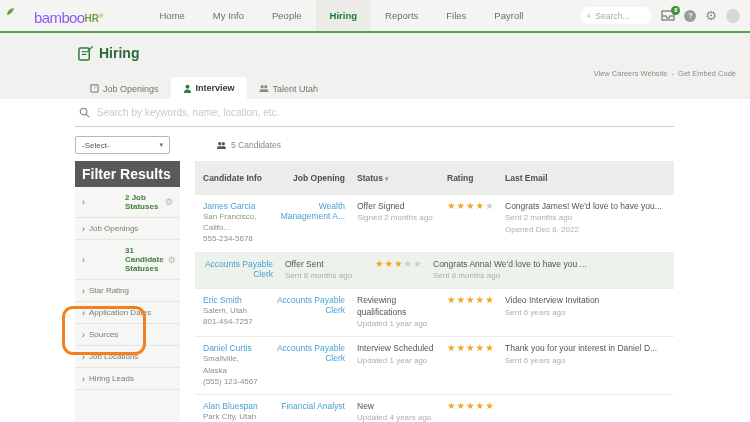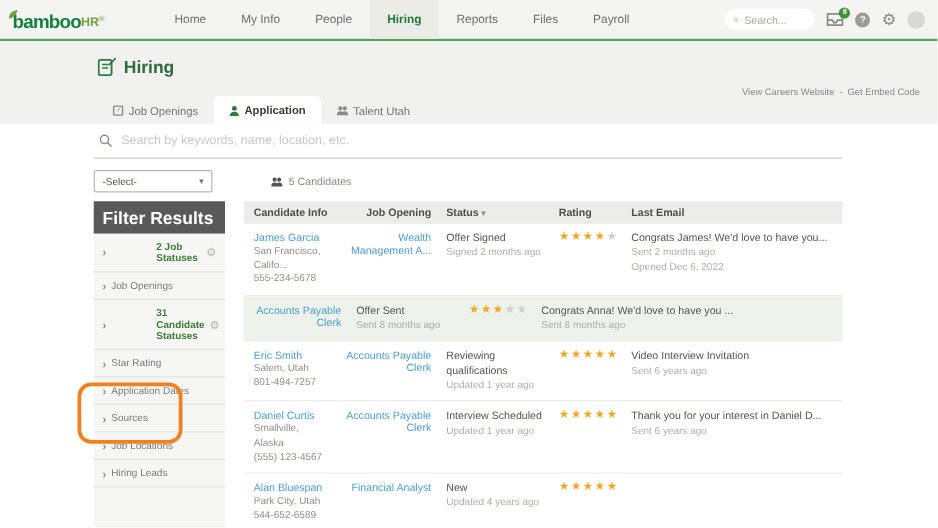--- a/index.html
+++ b/index.html
@@ -8,21 +8,21 @@
     font-family:"Liberation Sans","DejaVu Sans",sans-serif;
     background:#ffffff; position:relative; overflow:hidden;
     -webkit-font-smoothing:antialiased;
   }
   a { text-decoration:none; }
 
   
   .topnav { height:31px; background:#f4f4f2; display:flex; align-items:center; padding:0 10px 0 8px; }
   .logo { display:flex; align-items:flex-end; cursor:pointer; position:relative; padding-left:2px; }
   .logo-leaf { position:absolute; left:-1px; top:1px; }
-  .logo-main { color:#15803d; font-weight:bold; font-size:15px; letter-spacing:-0.6px; line-height:15px; }
+  .logo-main { color:#8b5cf6; font-weight:normal; font-size:15px; letter-spacing:-0.6px; line-height:15px;margin-left:24px; }
   .logo-hr { color:#6fa13c; font-weight:bold; font-size:10px; line-height:13px; letter-spacing:0; }
   .logo-reg { color:#6fa13c; font-size:6px; line-height:18px; vertical-align:top; }
   .nav-items { display:flex; margin-left:42px; height:31px; }
   .nav-item { padding:0 14px; line-height:31px; font-size:9.5px; color:#6e6e6a; cursor:pointer; }
   .nav-item.active { color:#1e7a34; font-weight:bold; background:#ebebe7; }
   .nav-right { margin-left:auto; display:flex; align-items:center; gap:9px; }
   .search-pill { width:72px; height:17px; background:#fff; border-radius:9px; display:flex; align-items:center; gap:4px; padding:0 7px; }
   .search-pill input { border:none; outline:none; width:50px; font-size:8.5px; color:#777; background:transparent; font-family:inherit; }
   .search-pill input::placeholder { color:#a7a7a2; }
   .icon-btn { position:relative; display:flex; align-items:center; justify-content:center; cursor:pointer; }
@@ -58,21 +58,21 @@
   .main-row { display:flex; margin:7px 0 0 75px; height:261px; align-items:stretch; }
   .sidebar { width:105px; display:flex; flex-direction:column; }
   .filter-header { background:#595959; color:#fff; font-size:14px; font-weight:bold; padding:5px 7px; }
   .filter-list { background:#f6f6f4; flex:1; }
   .filter-item { display:flex; align-items:center; gap:4px; padding:6px 7px 6px 7px; font-size:8px; color:#7b7b75; border-bottom:1px solid #e4e4e0; cursor:pointer; }
   .chev { font-size:9px; line-height:8px; color:#8f8f89; font-weight:bold; }
   .flabel.green { color:#3e7d37; font-weight:bold;padding-left:36px; }
   .fgear { margin-left:auto; color:#b3b3ad; font-size:9px; line-height:8px; }
 
   .table { margin-left:15px; width:479px; font-size:8.5px; }
-  .thead { display:flex; background:#ececea; height:18px; align-items:center; font-weight:bold; color:#4e4e4a; }
+  .thead { display:flex; background:#ececea; height:34px; align-items:center; font-weight:bold; color:#4e4e4a; }
   .col { padding:0 4px 0 8px; }
   .c1 { width:72px; } .c2 { width:82px;text-align:right; } .c3 { width:90px; } .c4 { width:58px; } .c5 { width:177px; }
   .sort-caret { font-size:7px; color:#8a8a84; margin-left:2px; }
   .trow { display:flex; padding:6px 0 7px 0; border-bottom:1px solid #ebebe7; cursor:pointer; }
   .trow.hl { background:#edf3ea; }
   .link { color:#4a9fd4; cursor:pointer; }
   .nameline { display:flex; align-items:center; gap:3px; }
   .editic { color:#a0a09a; font-size:7px; cursor:pointer; }
   .sub { color:#8f8f89; font-size:8px; line-height:1.4; }
   .status-main, .email-main { color:#55554f; line-height:1.35; }
@@ -145,21 +145,21 @@
           <rect x="1" y="1" width="8" height="8" rx="1" fill="none" stroke="#8a8a84" stroke-width="1.3"></rect>
           <path d="M8,1 L5,5 L4,6 L5,4 Z" fill="#8a8a84"></path>
         </svg>
       <span>Job Openings</span>
     </div>
     <div class="tab active">
       <svg width="9" height="9" viewBox="0 0 10 10">
           <circle cx="5" cy="3" r="2.2" fill="#2a7d3f"></circle>
           <path d="M1,10 Q1,6 5,6 Q9,6 9,10 Z" fill="#2a7d3f"></path>
         </svg>
-      <span>Application</span>
+      <span>Interview</span>
     </div>
     <div class="tab">
       <svg width="10" height="9" viewBox="0 0 11 10">
           <circle cx="3.5" cy="3" r="1.8" fill="#8a8a84"></circle>
           <circle cx="7.5" cy="3" r="1.8" fill="#8a8a84"></circle>
           <path d="M0.5,9 Q0.5,5.5 3.5,5.5 Q5,5.5 5.5,6.3 Q6,5.5 7.5,5.5 Q10.5,5.5 10.5,9 Z" fill="#8a8a84"></path>
         </svg>
       <span>Talent Utah</span>
     </div>
   </div>

